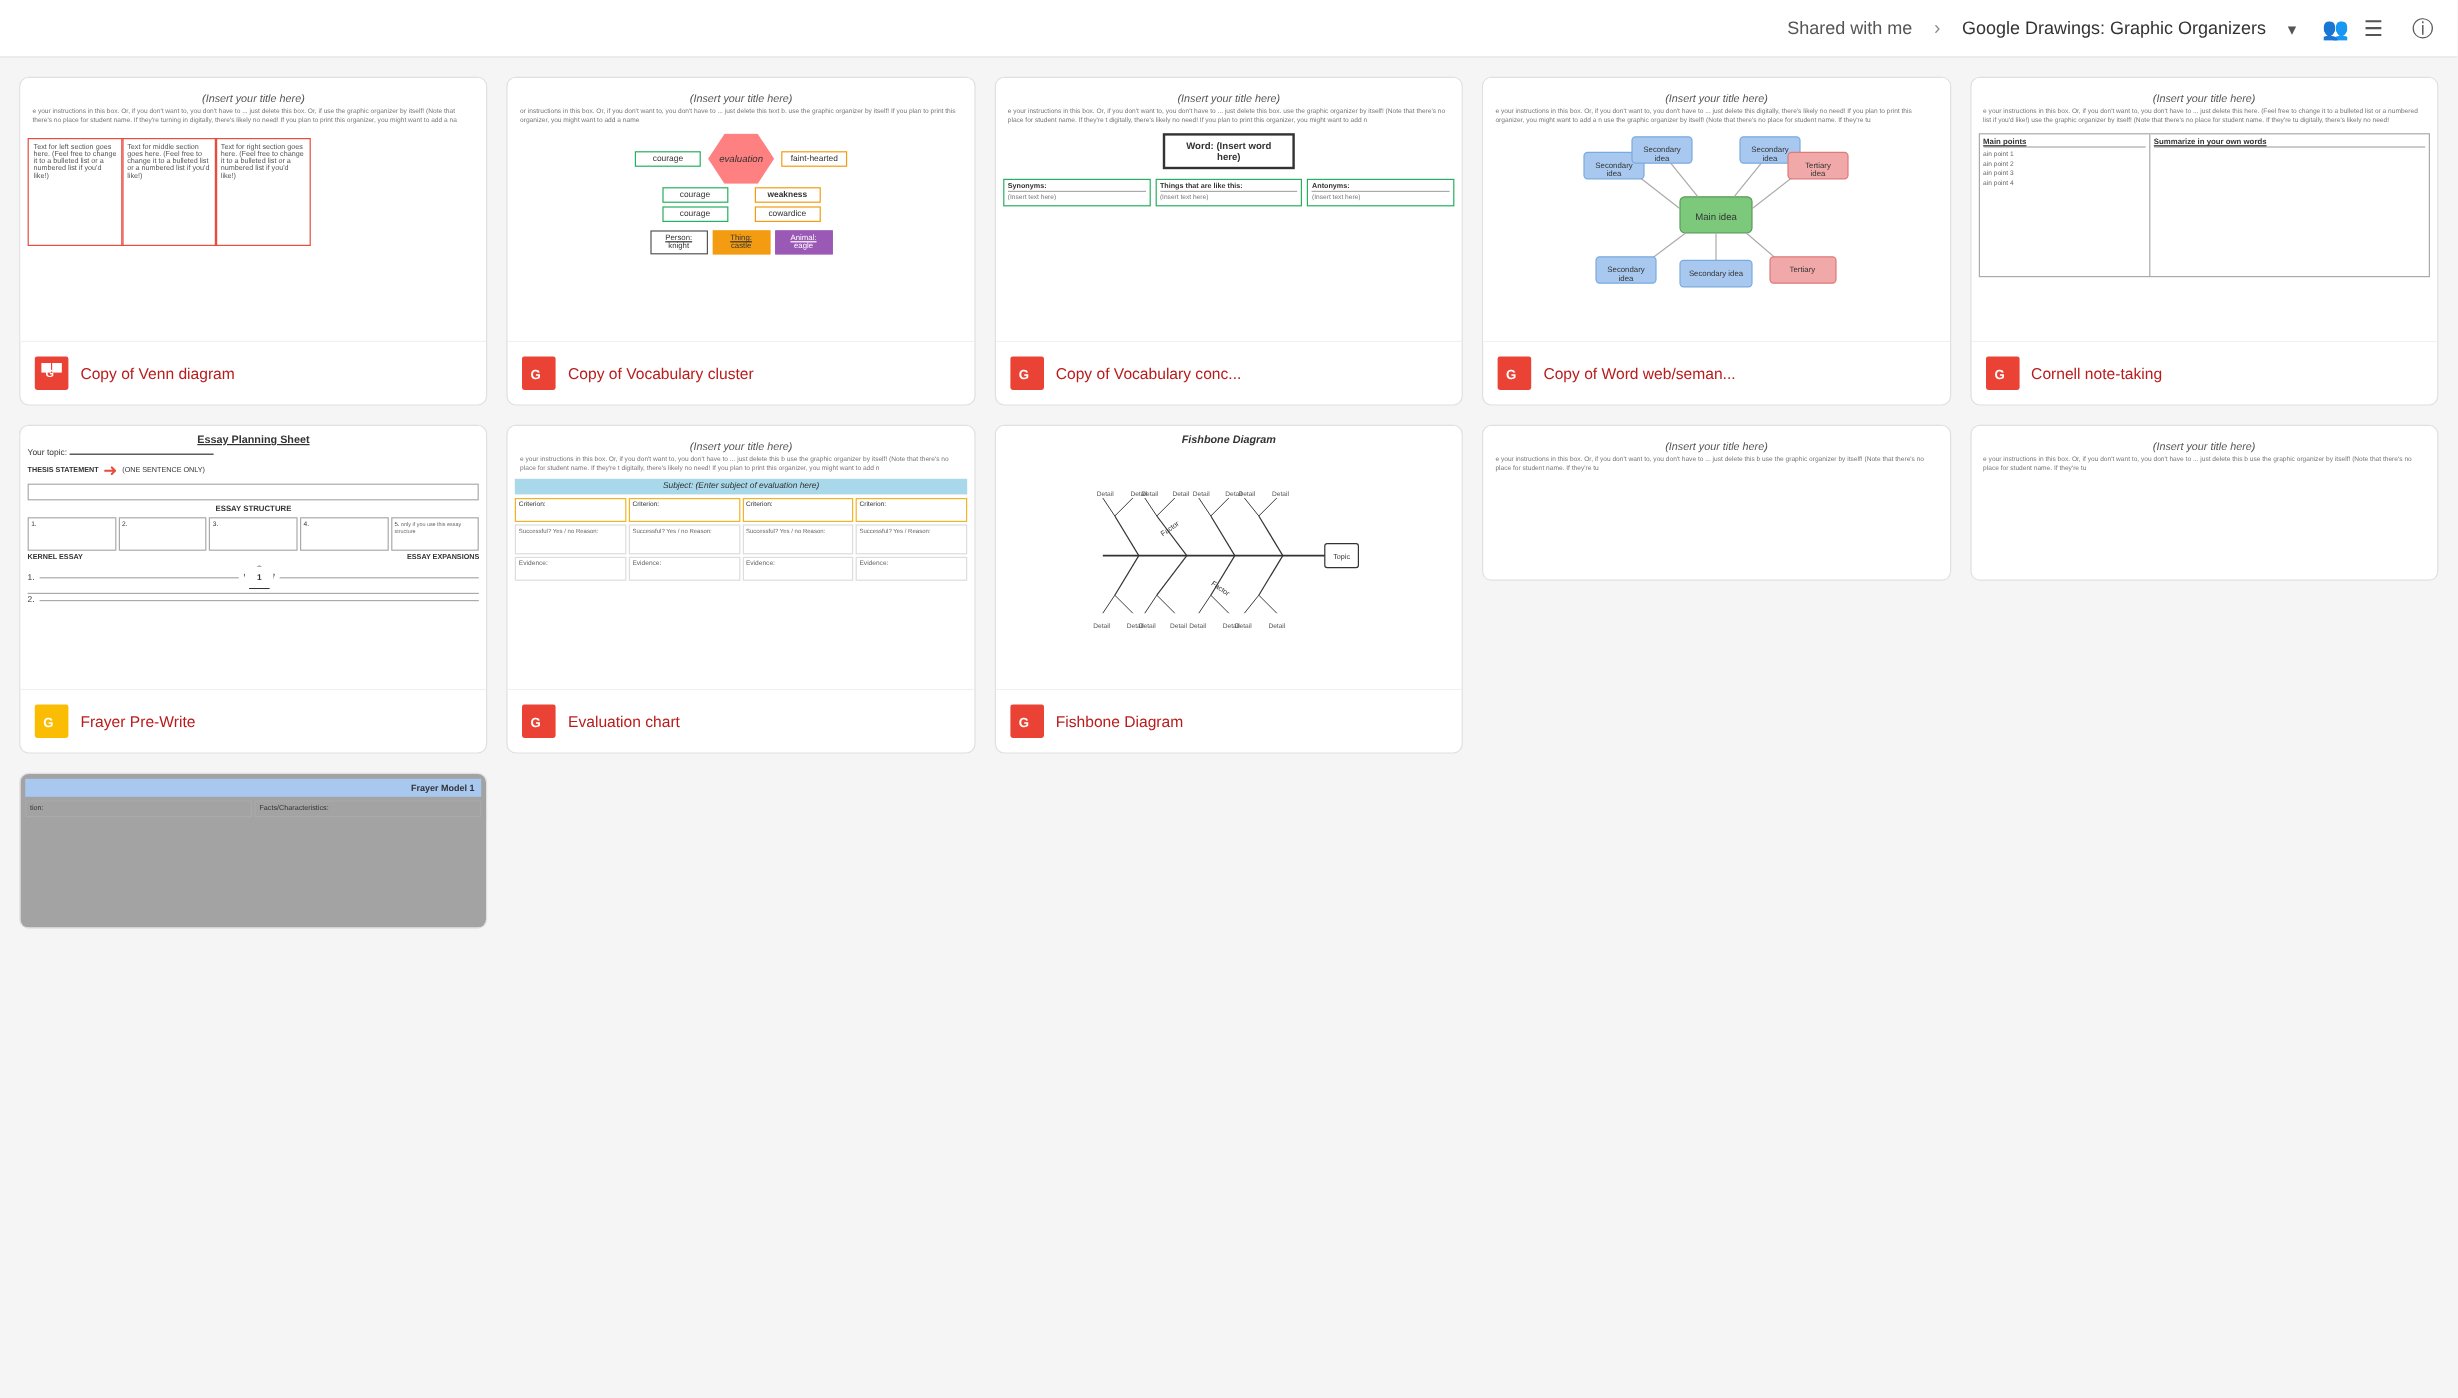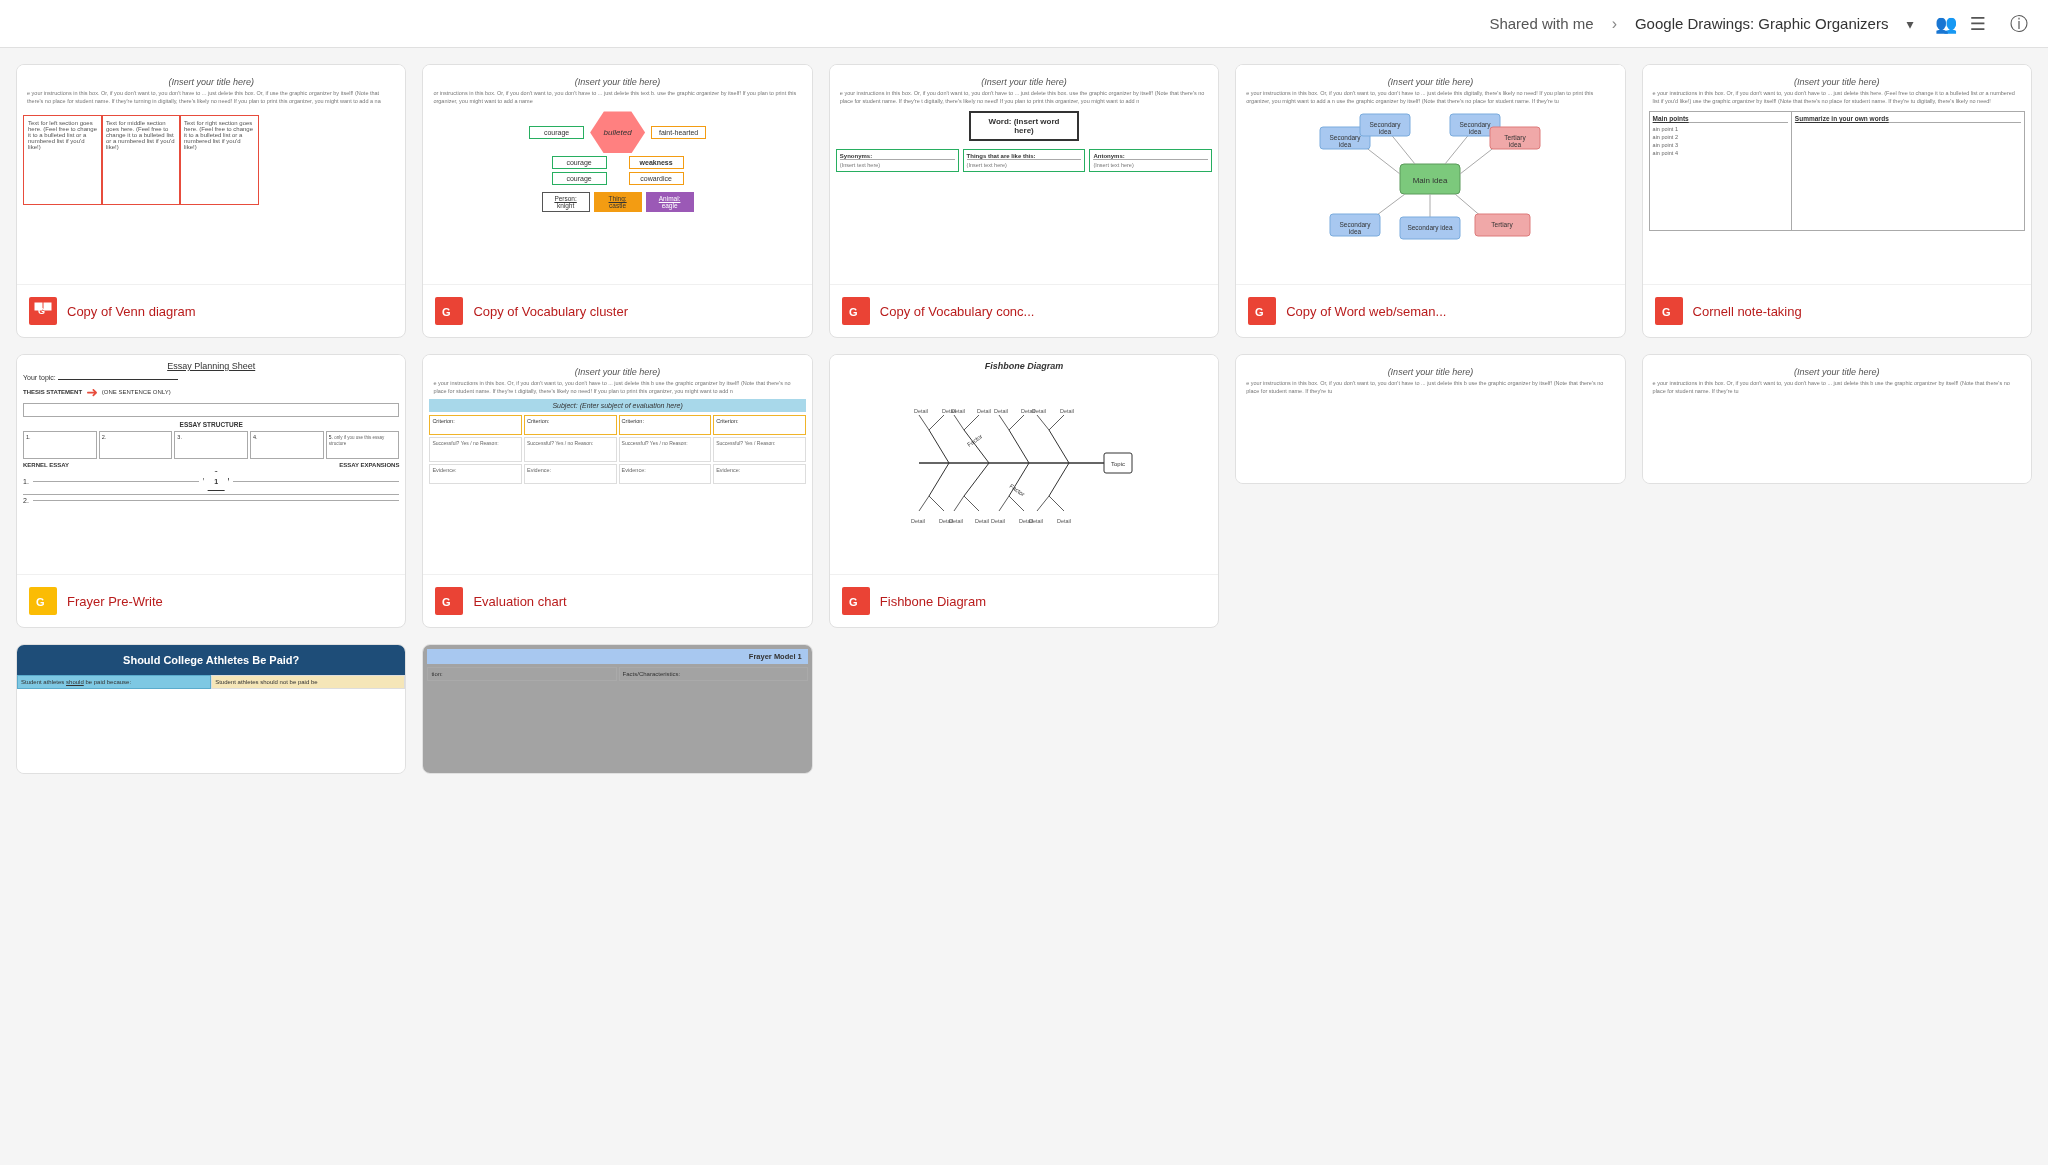--- a/index.html
+++ b/index.html
@@ -193,21 +193,21 @@
 
   <div class="card">
     <div class="card-preview">
       <div style="padding:6px; background:#fff; height:100%;">
         <div class="preview-card-title">(Insert your title here)</div>
         <div class="preview-small-text" style="margin-bottom:6px;">or instructions in this box. Or, if you don't want to, you don't have to ... just delete this text b. use the graphic organizer by itself! If you plan to print this organizer, you might want to add a name</div>
 
         <div style="display:flex; flex-direction:column; align-items:center; gap:3px;">
           <div style="display:flex; gap:6px; align-items:center;">
             <div style="border:1.5px solid #27ae60; padding:2px 8px; font-size:7px; min-width:55px; text-align:center;">courage</div>
-            <div style="width:55px; height:42px; clip-path:polygon(25% 0%, 75% 0%, 100% 50%, 75% 100%, 25% 100%, 0% 50%); background:#ff8080; display:flex; align-items:center; justify-content:center; font-size:8px; font-style:italic;">bulleted</div>
+            <div style="width:55px; height:42px; clip-path:polygon(25% 0%, 75% 0%, 100% 50%, 75% 100%, 25% 100%, 0% 50%); background:#ff8080; display:flex; align-items:center; justify-content:center; font-size:8px; font-style:italic;">evaluation</div>
             <div style="border:1.5px solid #f39c12; padding:2px 6px; font-size:7px; min-width:55px; text-align:center;">faint-hearted</div>
           </div>
           <div style="display:flex; gap:6px; align-items:center;">
             <div style="border:1.5px solid #27ae60; padding:2px 8px; font-size:7px; min-width:55px; text-align:center;">courage</div>
             <div style="width:10px;"></div>
             <div style="border:1.5px solid #f39c12; padding:2px 6px; font-size:7px; min-width:55px; text-align:center; font-weight:bold;">weakness</div>
           </div>
           <div style="display:flex; gap:6px; align-items:center;">
             <div style="border:1.5px solid #27ae60; padding:2px 8px; font-size:7px; min-width:55px; text-align:center;">courage</div>
             <div style="width:10px;"></div>
@@ -344,21 +344,21 @@
             <text x="2" y="14" fill="white" font-size="11" font-weight="bold">G</text>
           </svg>
       </div>
       <span class="card-title">Cornell note-taking</span>
     </div>
   </div>
 
   <div class="card">
     <div class="card-preview">
       <div style="padding:6px; background:#fff; height:100%;">
-        <div style="text-align:center; font-size:9px; font-weight:normal; text-decoration:underline; margin-bottom:3px;">Essay Planning Sheet</div>
+        <div style="text-align:center; font-size:9px; font-weight:bold; text-decoration:underline; margin-bottom:3px;">Essay Planning Sheet</div>
         <div style="font-size:7px; margin-bottom:3px;">Your topic: <span style="display:inline-block; width:120px; border-bottom:1px solid #333;"></span></div>
         <div style="display:flex; gap:4px; align-items:center; margin-bottom:3px;">
           <span style="font-size:6px; font-weight:bold;">THESIS STATEMENT</span>
           <span style="font-size:14px; color:#e74c3c;">➜</span>
           <span style="font-size:6px;">(ONE SENTENCE ONLY)</span>
         </div>
         <div style="border:1.5px solid #aaa; height:14px; margin-bottom:4px;"></div>
         <div style="text-align:center; font-size:6.5px; font-weight:bold; margin-bottom:3px;">ESSAY STRUCTURE</div>
         <div style="display:flex; gap:2px; margin-bottom:3px;">
           <div style="flex:1; border:1px solid #aaa; height:28px; font-size:5.5px; padding:2px;">1.</div>
@@ -506,31 +506,20 @@
     </div>
   </div>
 
   <div class="card" style="height:130px; overflow:hidden;">
     <div style="padding:6px; background:#fff; height:100%;">
       <div class="preview-card-title">(Insert your title here)</div>
       <div class="preview-small-text">e your instructions in this box. Or, if you don't want to, you don't have to ... just delete this b use the graphic organizer by itself! (Note that there's no place for student name. If they're tu</div>
     </div>
   </div>
 
-  <div class="card" style="height:130px; overflow:hidden;">
-    <div style="padding:0; background:#fff; height:100%;">
-      <div style="background:#1e4d78; text-align:center; padding:8px 4px;">
-        <div style="font-size:11px; font-weight:bold; color:#fff; line-height:1.3;">Should College Athletes Be Paid?</div>
-      </div>
-      <div style="display:flex; gap:0;">
-        <div style="flex:1; background:#7ec8e3; border:1px solid #5aabcc; padding:3px; font-size:6px;">Student athletes <u>should</u> be paid because:</div>
-        <div style="flex:1; background:#f5e6b8; border:1px solid #ddd; padding:3px; font-size:6px;">Student athletes should not be paid be</div>
-      </div>
-    </div>
-  </div>
 
   <div class="card" style="height:130px; overflow:hidden;">
     <div style="padding:4px; background:#a3a3a3; height:100%;">
       <div style="background:#a8c8f0; text-align:right; padding:3px 6px; font-size:7.5px; font-weight:bold; margin-bottom:3px;">Frayer Model 1</div>
       <div style="display:grid; grid-template-columns:1fr 1fr; gap:2px;">
         <div style="border:1px solid #aaa; padding:3px; font-size:6px;">tion:</div>
         <div style="border:1px solid #aaa; padding:3px; font-size:6px;">Facts/Characteristics:</div>
       </div>
     </div>
   </div>

